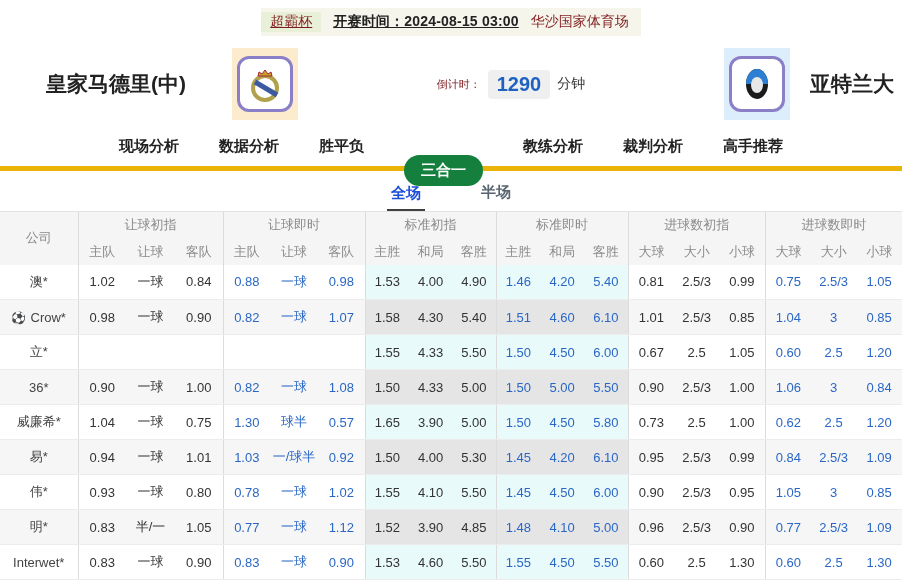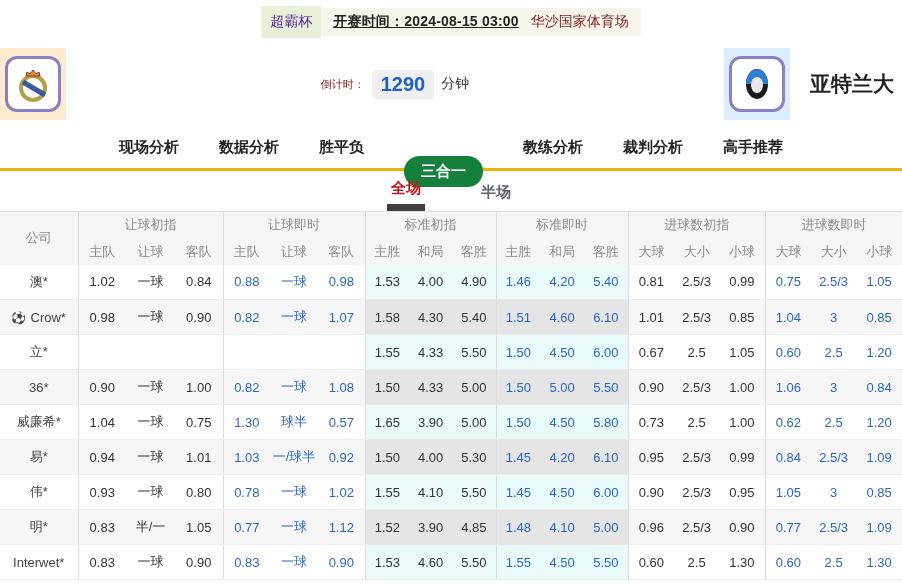--- a/index.html
+++ b/index.html
@@ -3,22 +3,22 @@
 <meta charset="utf-8">
 <style>
   * { margin:0; padding:0; box-sizing:border-box; }
   html,body { width:902px; height:585px; overflow:hidden; background:#fff;
     font-family:"Liberation Sans","DejaVu Sans",sans-serif; color:#333; }
 
   
   .topbar { display:flex; justify-content:center; margin-top:8px; }
   .topbar-inner { display:inline-flex; align-items:center; height:28px;
     background:#f6f5ec; font-size:14px; }
-  .league-badge { background:#e9f0d8; color:#4c1d95; padding:0 9px; height:32px;
-    display:flex; align-items:center; font-size:14px; }
+  .league-badge { background:#e9f0d8; color:#7f1d1d; padding:0 9px; height:20px;
+    display:flex; align-items:center; font-size:14px;text-decoration:underline; }
   .kickoff { font-weight:bold; color:#222; padding:0 12px; letter-spacing:.2px;text-decoration:underline; }
   .venue { color:#7f1d1d; padding-right:12px; }
 
   
   .teams { display:flex; align-items:center; margin-top:11px; height:74px; }
   .team-name { font-size:21px; font-weight:bold; color:#222; text-align:center; }
   .home-name { width:232px; }
   .away-name { width:100px; }
   .logo-halo { width:66px; height:72px; display:flex; align-items:center; justify-content:center; }
   .halo-home { background:#fcebcd; }
@@ -26,31 +26,31 @@
   .logo-box { width:56px; height:56px; background:#fff; border:3px solid #8b80c8;
     border-radius:12px; display:flex; align-items:center; justify-content:center; }
   .countdown { flex:1; display:flex; align-items:center; justify-content:center; gap:7px; }
   .cd-label { font-size:11px; color:#7f1d1d; }
   .cd-value { font-size:20px; font-weight:bold; color:#1d62c1; background:#efefef;
     border-radius:4px; padding:3px 9px; }
   .cd-unit { font-size:14px; color:#333; }
 
   
   .nav { display:flex; justify-content:center; align-items:center; gap:40px;
-    height:44px; margin-top:6px; border-bottom:3px solid #eab308; }
+    height:44px; margin-top:6px; border-bottom:5px solid #eab308; }
   .nav-tab { font-size:15px; font-weight:bold; color:#222; cursor:pointer; }
   .nav-tab.active { background:#15803d; color:#fff; border-radius:16px;
     padding:6px 17px;margin-top:48px; }
 
   
   .subtabs { display:flex; justify-content:center; align-items:flex-end; gap:52px;
     height:40px; padding-bottom:0; }
   .subtab { font-size:15px; font-weight:bold; color:#5a6470; padding:8px 4px 9px;
     cursor:pointer; }
-  .subtab.active { color:#b91c1c; border-bottom:7px solid #404040; padding-bottom:6px; }
+  .subtab.active { color:#1d4ed8; border-bottom:2px solid #404040; padding-bottom:6px; }
 
   
   table { width:902px; border-collapse:collapse; table-layout:fixed;
     border-top:1px solid #e2e2e2; }
   th, td { text-align:center; font-weight:normal; }
   thead th { background:#f5f5f5; color:#8b8b8b; font-size:13px; }
   thead tr.grow th { height:27px; }
   thead tr.srow th { height:26px; }
   tbody td { height:35px; font-size:13px; color:#333;
     border-bottom:1px solid #ececec; }
@@ -67,20 +67,21 @@
 
 <div class="topbar">
   <div class="topbar-inner">
     <span class="league-badge">超霸杯</span>
     <span class="kickoff">开赛时间：2024-08-15 03:00</span>
     <span class="venue">华沙国家体育场</span>
   </div>
 </div>
 
 <div class="teams">
+  <div class="team-name home-name">皇家马德里(中)</div>
   <div class="logo-halo halo-home">
     <div class="logo-box">
       <svg width="40" height="40" viewBox="0 0 40 40">
         <circle cx="20" cy="24" r="12" fill="none" stroke="#b1a14a" stroke-width="4"></circle>
         <path d="M10 18 L32 31" stroke="#3b5aa0" stroke-width="5"></path>
         <path d="M13 12 h14 l-1 -4 l-3 2 l-3 -4 l-3 4 l-3 -2 z" fill="#c9a227" stroke="#a32638" stroke-width="1"></path>
       </svg>
     </div>
   </div>
   <div class="countdown">

